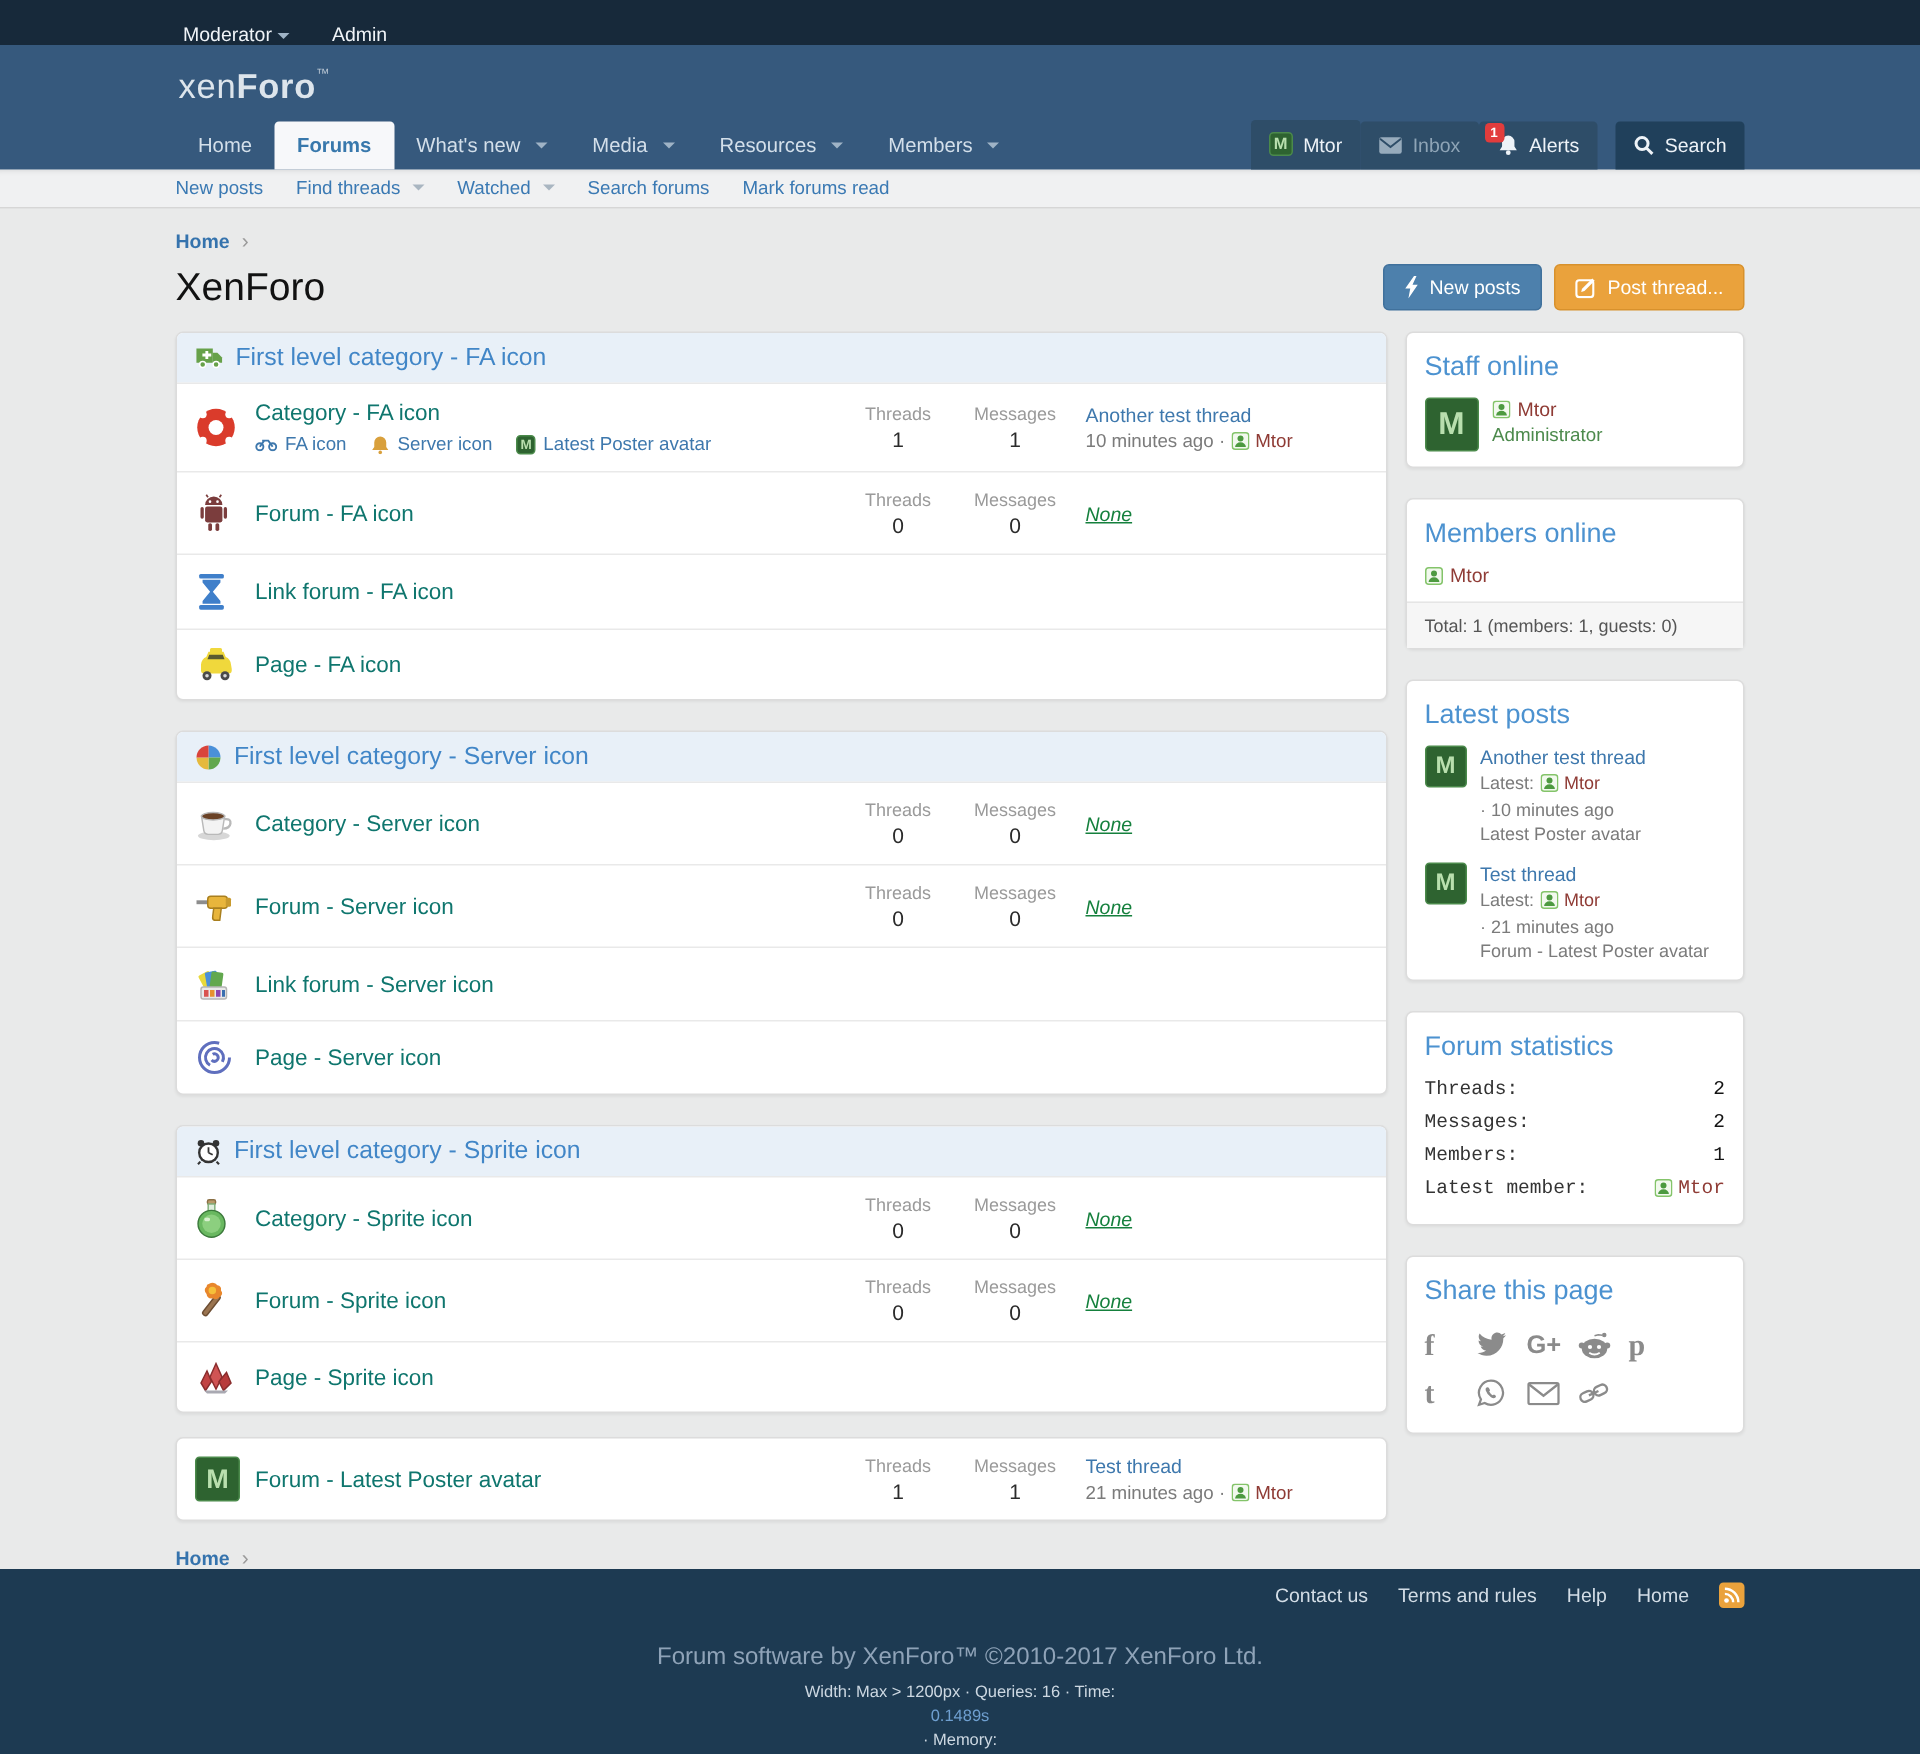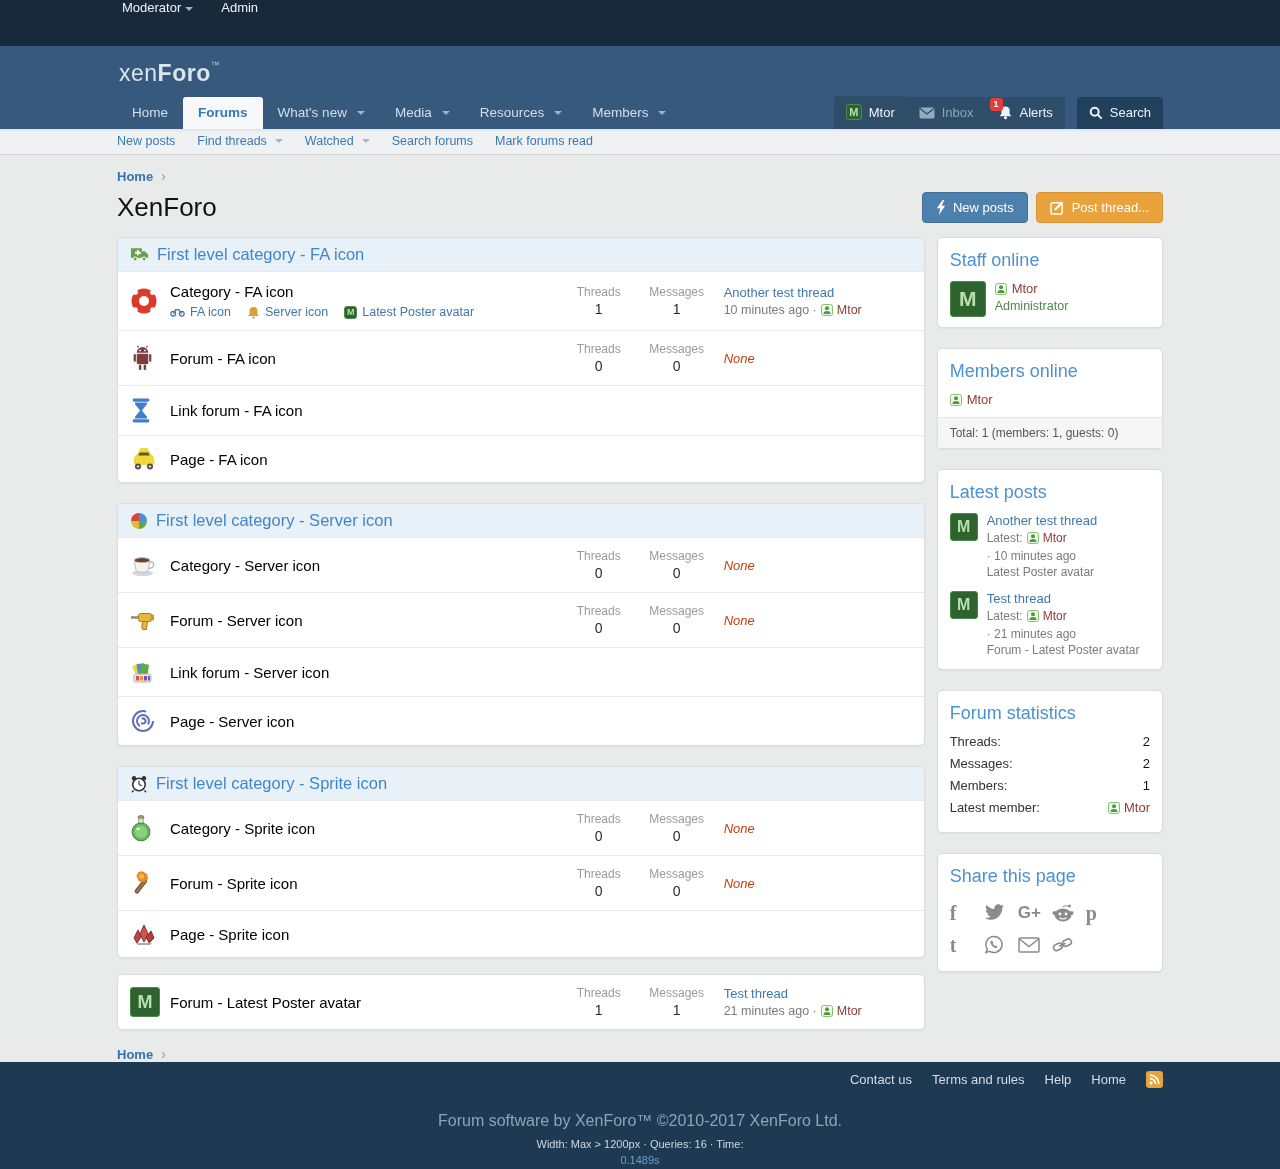--- a/index.html
+++ b/index.html
@@ -6,21 +6,21 @@
   * { box-sizing: border-box; }
   html,body { margin:0; padding:0; }
   body {
     width:1280px; background:#e9eaea;
     font-family:"Liberation Sans", sans-serif; font-size:13px; color:#141414;
   }
   a { text-decoration:none; cursor:pointer; }
   .page { min-height:1169px; display:flex; flex-direction:column; }
 
   
-  .admin-bar { background:#17293a; height:46px; display:flex; align-items:flex-start; padding-left:122px; gap:28px; }
+  .admin-bar { background:#17293a; height:30px; display:flex; align-items:flex-end; padding-left:122px; gap:28px; }
   .admin-bar a { color:#f0f4f8; font-size:13px; }
   .caret { display:inline-block; margin-left:4px; width:0; height:0; border-left:4px solid transparent; border-right:4px solid transparent; border-top:4px solid #9fb3c6; vertical-align:middle; }
 
   
   .site-header { background:#36597d; padding:14px 117px 0 117px; position:relative; }
   .logo { font-size:23px; color:#dde5ec; letter-spacing:.5px; display:inline-block; margin-left:2px; }
   .logo .xen { font-weight:400; }
   .logo .foro { font-weight:700; }
   .logo .tm { font-size:9px; vertical-align:top; color:#b9c6d3; }
   .nav-row { display:flex; align-items:flex-end; margin-top:10px; }
@@ -56,30 +56,30 @@
   .side-col { width:264px; }
 
   
   .card { background:#fff; border:1px solid #dcdcdc; border-radius:5px; overflow:hidden; box-shadow:0 1px 2px rgba(0,0,0,.05); }
   .card + .card { margin-top:20px; }
   .cat-header { background:#e8f0f8; padding:7px 12px; display:flex; align-items:center; gap:8px; }
   .cat-header a { color:#4186c7; font-size:16.5px; }
   .node-row { display:flex; align-items:center; padding:11px 12px; border-top:1px solid #e9e9e9; }
   .node-icon { width:40px; flex:0 0 40px; display:flex; align-items:center; }
   .node-main { flex:1 1 auto; min-width:0; }
-  .node-title { color:#000000; font-size:15px; }
+  .node-title { color:#0f766e; font-size:15px; }
   .sublinks { margin-top:5px; display:flex; gap:16px; align-items:flex-start; }
   .sublinks a { color:#3e78ad; font-size:12.5px; display:inline-flex; align-items:center; gap:5px; }
   .cell-stat { width:78px; flex:0 0 78px; text-align:center; }
   .stat-label { color:#9a9a9a; font-size:12px; }
   .stat-value { color:#2b2b2b; font-size:14px; margin-top:2px; }
   .cell-last { width:196px; flex:0 0 196px; padding-left:8px; }
   .cell-last .thread-link { color:#3e78ad; font-size:13px; display:block; }
   .last-meta { color:#7b7b7b; font-size:12.5px; margin-top:3px; display:flex; align-items:center; gap:4px; }
-  .none-text { font-style:italic; color:#c2410c; font-size:13px; }
+  .none-text { font-style:italic; color:#15803d; font-size:13px;text-decoration:underline; }
   .maroon { color:#8f3b35; }
 
   
   .avatar { background:#2e6330; color:#b9dfae; border:1px solid #4b8a4b; border-radius:3px; display:inline-flex; align-items:center; justify-content:center; font-weight:700; flex:0 0 auto; }
   .av13 { width:13px; height:13px; font-size:9px; }
   .av16 { width:16px; height:16px; font-size:11px; }
   .av28 { width:28px; height:28px; font-size:16px; }
   .av30 { width:30px; height:30px; font-size:18px; }
   .av36 { width:36px; height:36px; font-size:21px; }
 
@@ -90,21 +90,21 @@
   .staff-item { display:flex; gap:9px; }
   .user-line { display:flex; align-items:center; gap:5px; font-size:13px; }
   .role-line { color:#4c8a4c; font-size:12.5px; margin-top:3px; }
   .total-strip { margin:10px -12px -10px -12px; background:#f6f6f6; border-top:1px solid #e5e5e5; padding:8px 12px; color:#555; font-size:12px; }
   .lp-item { display:flex; gap:9px; margin-bottom:12px; }
   .lp-item:last-child { margin-bottom:2px; }
   .lp-body { min-width:0; }
   .lp-title { color:#3e78ad; font-size:13px; display:block; }
   .lp-meta { color:#7b7b7b; font-size:12px; margin-top:3px; display:flex; align-items:center; gap:4px; flex-wrap:wrap; }
   .lp-forum { color:#7b7b7b; font-size:12px; margin-top:2px; }
-  .stat-row { display:flex; justify-content:space-between; align-items:flex-start; margin:7px 0; font-size:13px; color:#333; }
+  .stat-row { display:flex; justify-content:space-between; align-items:flex-start; margin:7px 0; font-size:13px; color:#333;font-family:Liberation Mono, monospace; }
   .stat-row .val { color:#141414; }
   .member-val { display:inline-flex; align-items:center; gap:4px; }
   .share-grid { display:flex; flex-wrap:wrap; width:200px; }
   .share-cell { width:34px; height:32px; display:flex; align-items:center; color:#8b8b8b; }
   .share-letter { font-size:20px; font-weight:700; font-family:"Liberation Serif", serif; }
 
   
   .site-footer { margin-top:auto; background:#1d3a52; padding:9px 117px 10px 117px; }
   .footer-links { display:flex; justify-content:flex-end; align-items:center; gap:20px; }
   .footer-links a { color:#d3dde6; font-size:13px; }

